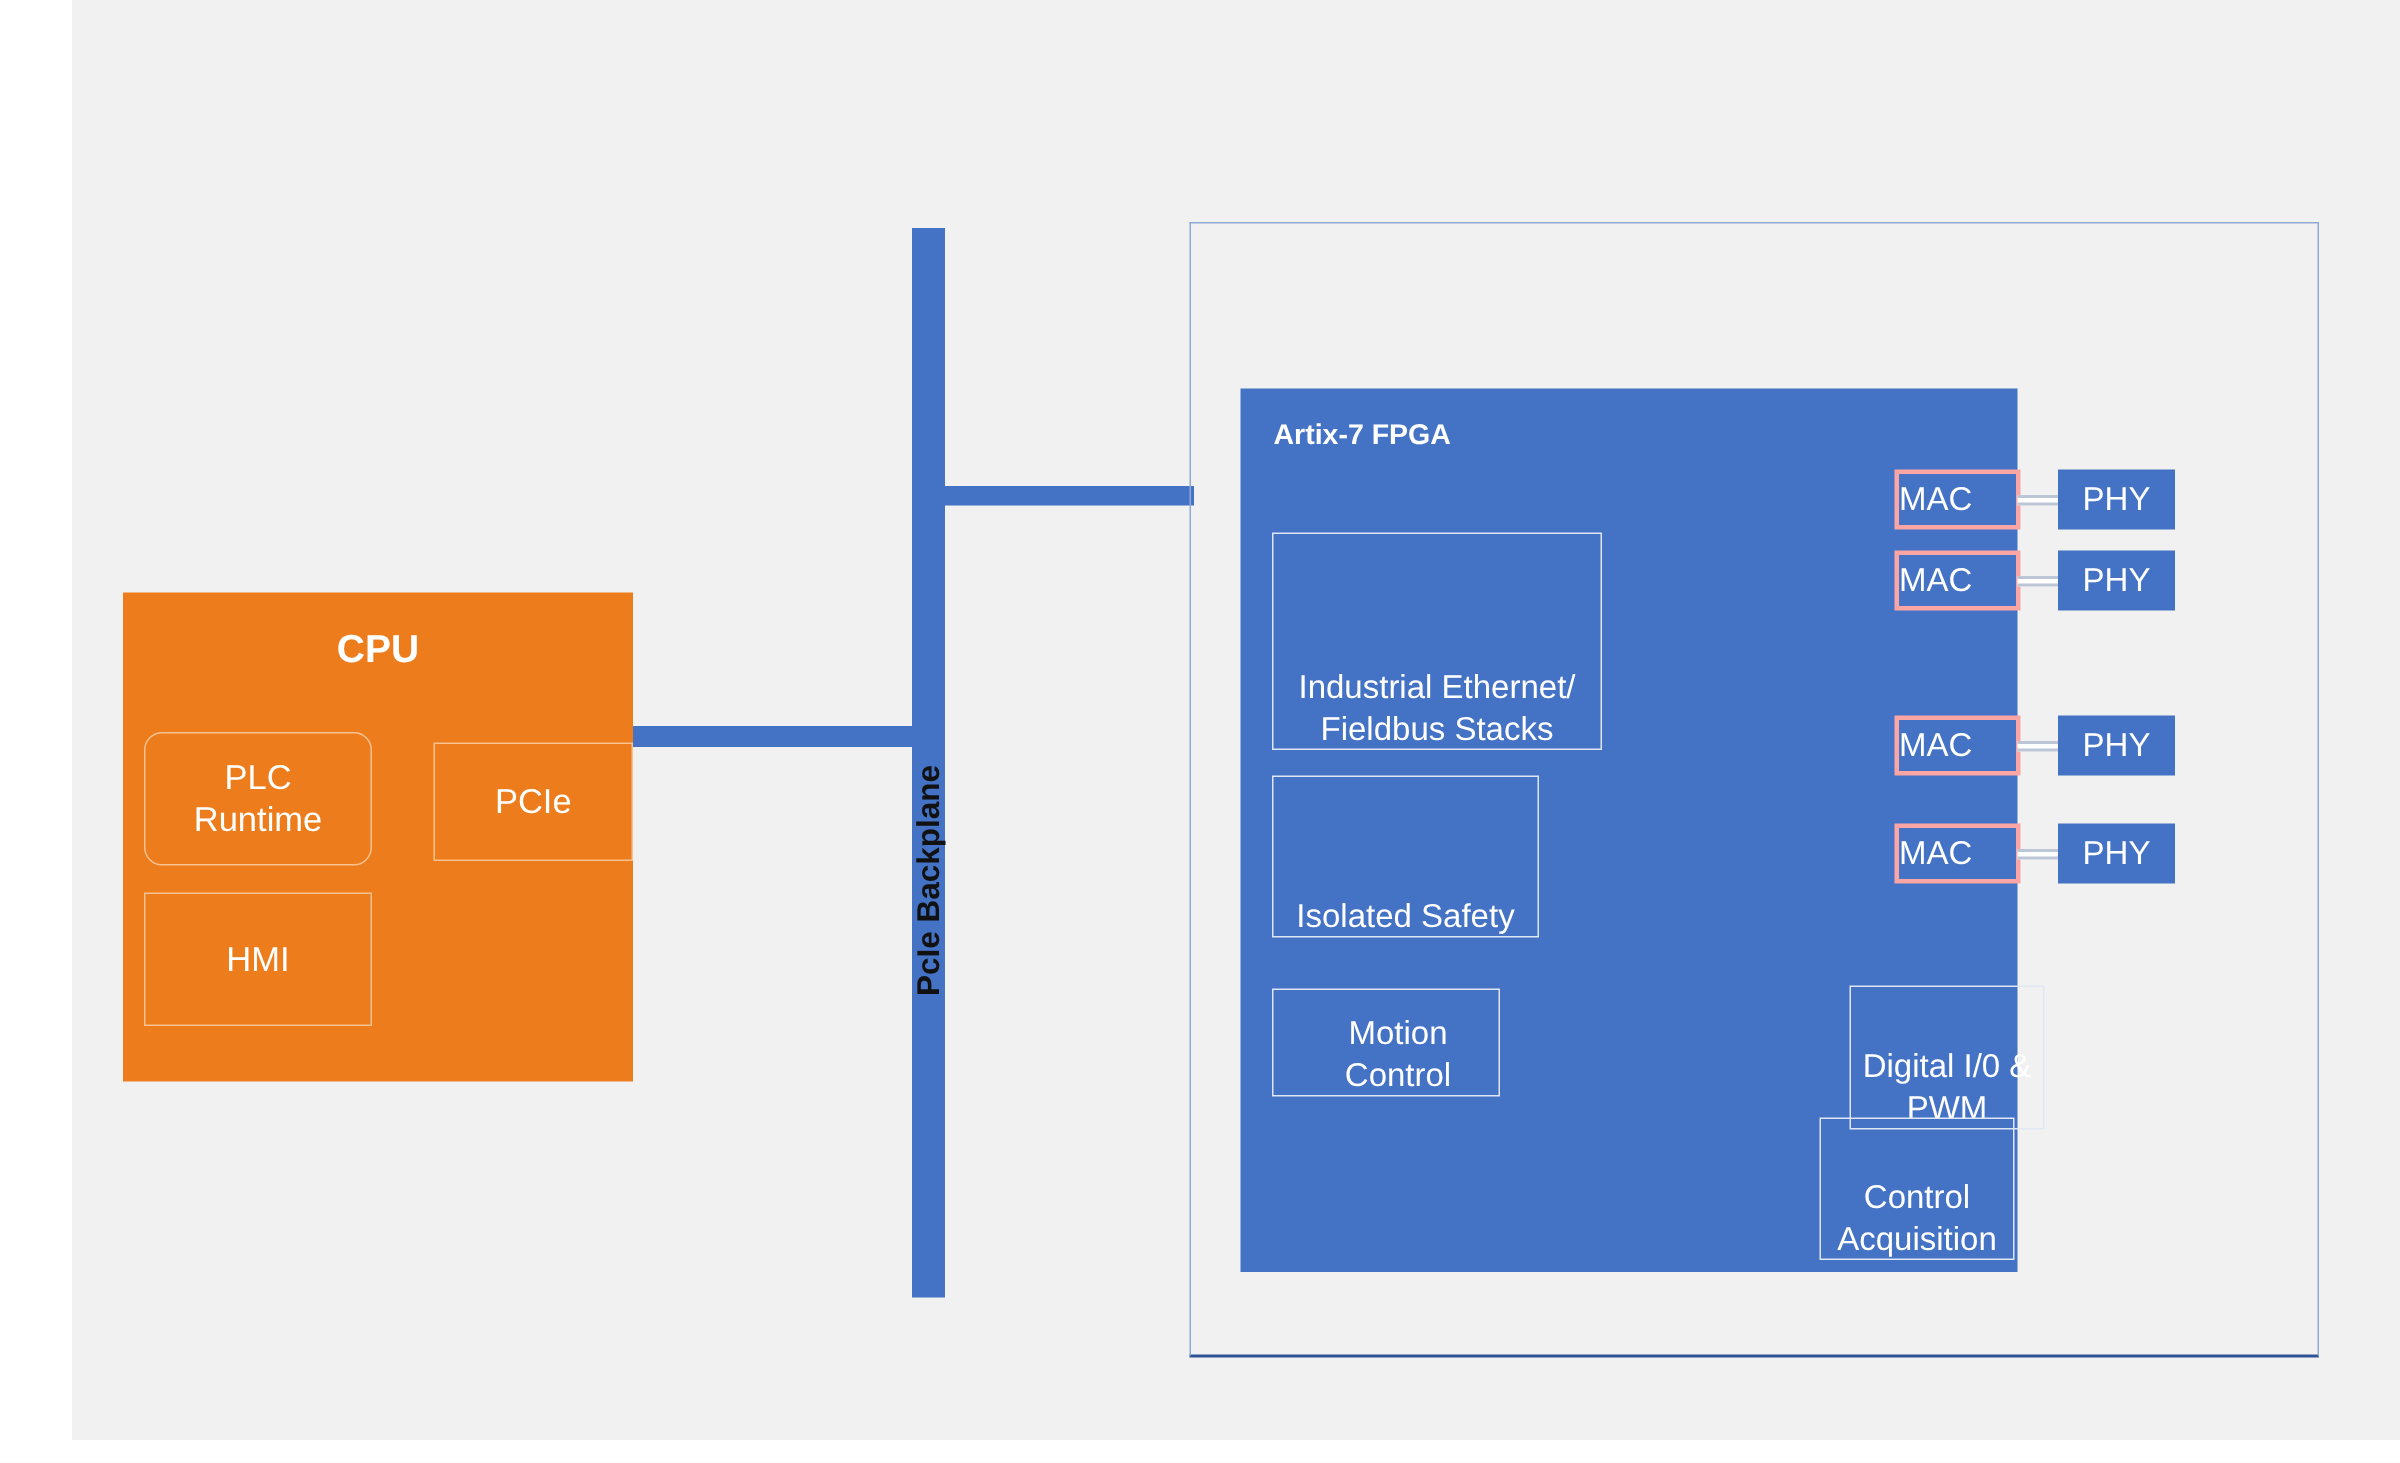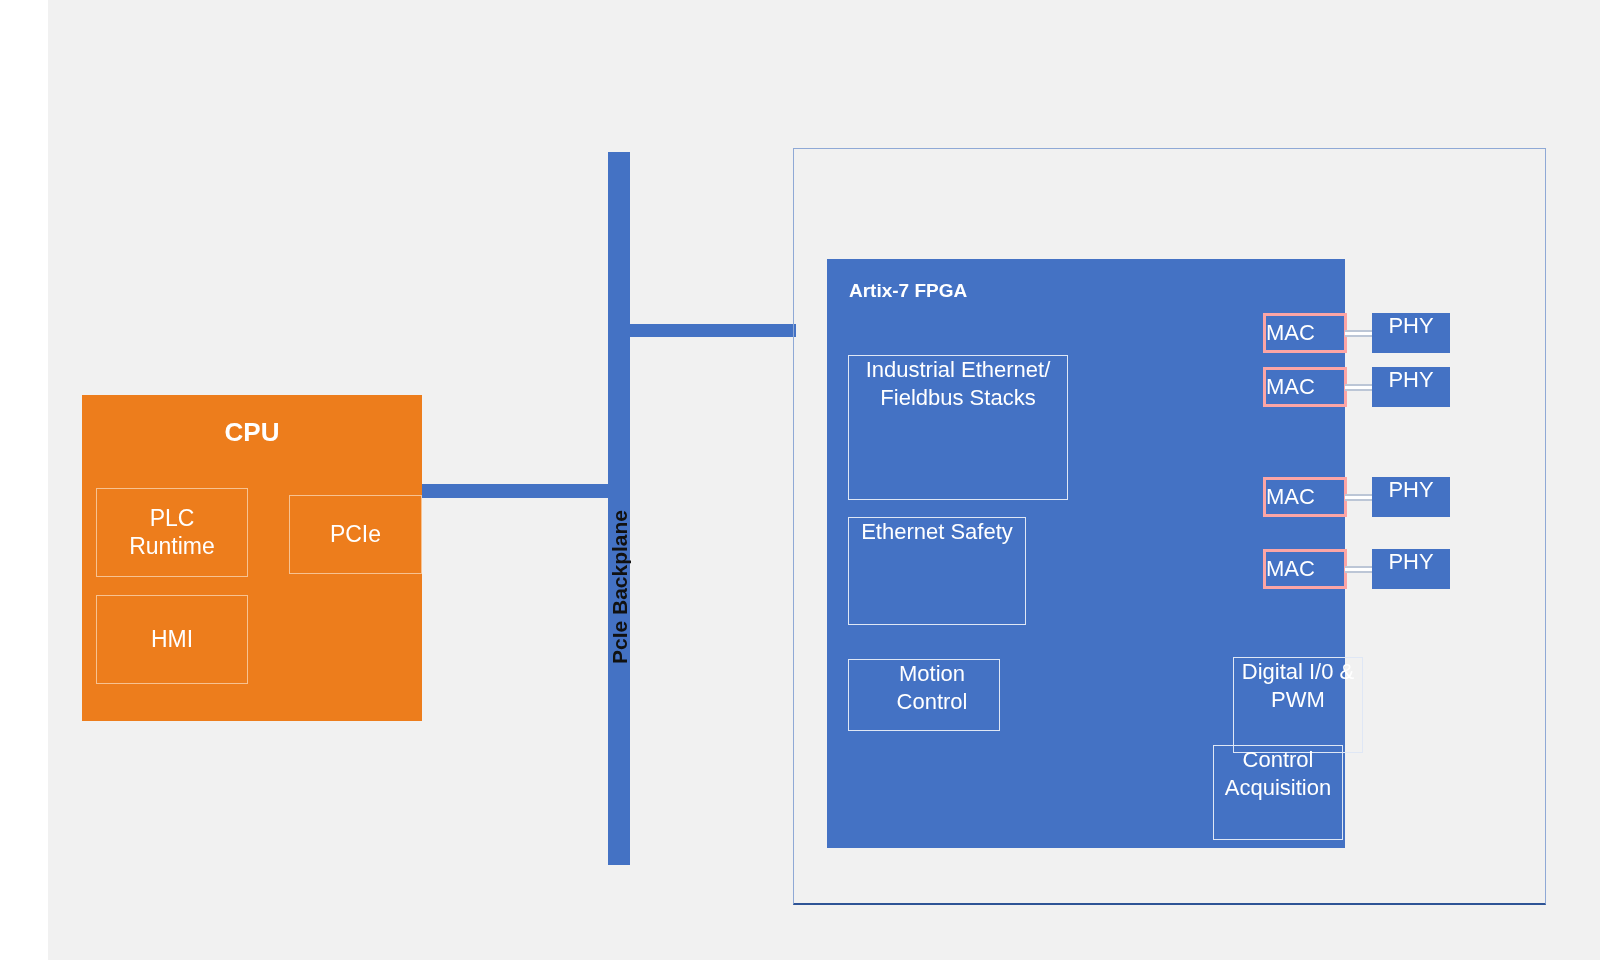--- a/index.html
+++ b/index.html
@@ -69,21 +69,21 @@
     box-sizing: border-box;
     border: 1px solid #f7c291;
     color: #ffffff;
     display: flex;
     align-items: center;
     justify-content: center;
     text-align: center;
     line-height: 1.2;
     font-size: 23px;
   }
-  .plc-runtime { left: 14px;  top: 93px;  width: 152px; height: 89px; }
+  .plc-runtime { left: 14px;  top: 93px;  width: 152px; height: 89px; border-radius: 12px; }
   .pcie-box    { left: 207px; top: 100px; width: 133px; height: 79px; }
   .hmi-box     { left: 14px;  top: 200px; width: 152px; height: 89px; }
 
   
   .bus-vertical {
     position: absolute;
     left: 608px;
     top: 152px;
     width: 22px;
     height: 713px;
@@ -160,21 +160,21 @@
     color: #ffffff;
     font-size: 19px;
     font-weight: bold;
   }
   .fpga-sub {
     position: absolute;
     box-sizing: border-box;
     border: 1px solid #dfe7f5;
     color: #ffffff;
     display: flex;
-    align-items: flex-start;
+    align-items: flex-end;
     justify-content: center;
     text-align: center;
     line-height: 1.25;
     font-size: 22px;
   }
   .ie-stacks  { left: 21px;  top: 96px;  width: 220px; height: 145px; }
   .iso-safety { left: 21px;  top: 258px; width: 178px; height: 108px; }
   .motion-ctl { left: 21px;  top: 400px; width: 152px; height: 72px; padding-left: 16px; }
   .dio-pwm    { left: 406px; top: 398px; width: 130px; height: 96px; }
   .analog-acq { left: 386px; top: 486px; width: 130px; height: 95px; }
@@ -198,21 +198,21 @@
   .mac-3 { top: 218px; }
   .mac-4 { top: 290px; }
 
   
   .phy-box {
     position: absolute;
     box-sizing: border-box;
     background: #4472C4;
     color: #ffffff;
     display: flex;
-    align-items: flex-start;
+    align-items: center;
     justify-content: center;
     font-size: 22px;
     width: 78px;
     height: 40px;
     left: 1372px;
   }
   .phy-1 { top: 313px; }
   .phy-2 { top: 367px; }
   .phy-3 { top: 477px; }
   .phy-4 { top: 549px; }
@@ -268,21 +268,21 @@
   <div class="module-outline"></div>
 
   <div class="fpga-block">
     <div class="fpga-title">Artix-7 FPGA</div>
 
     <div class="fpga-sub ie-stacks">
       <span>Industrial Ethernet/ Fieldbus Stacks</span>
     </div>
 
     <div class="fpga-sub iso-safety">
-      <span>Ethernet Safety</span>
+      <span>Isolated Safety</span>
     </div>
 
     <div class="fpga-sub motion-ctl">
       <span>Motion Control</span>
     </div>
 
     <div class="fpga-sub dio-pwm">
       <span>Digital I/0 &amp; PWM</span>
     </div>
 

